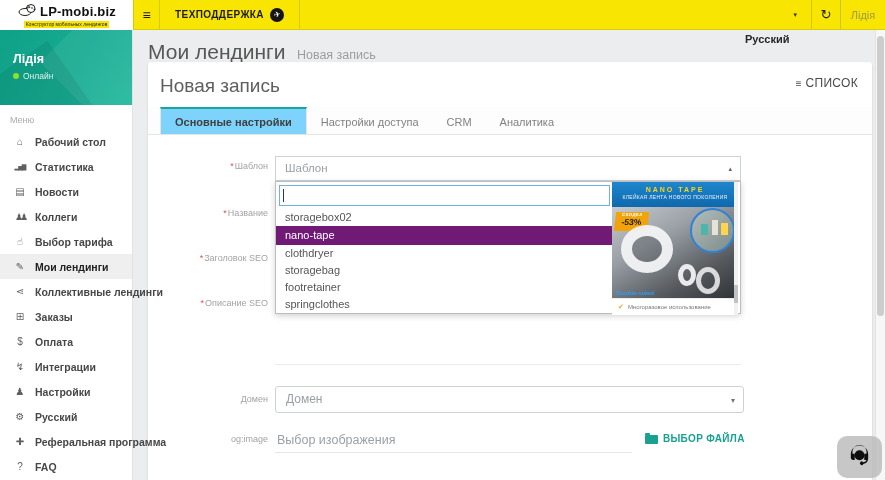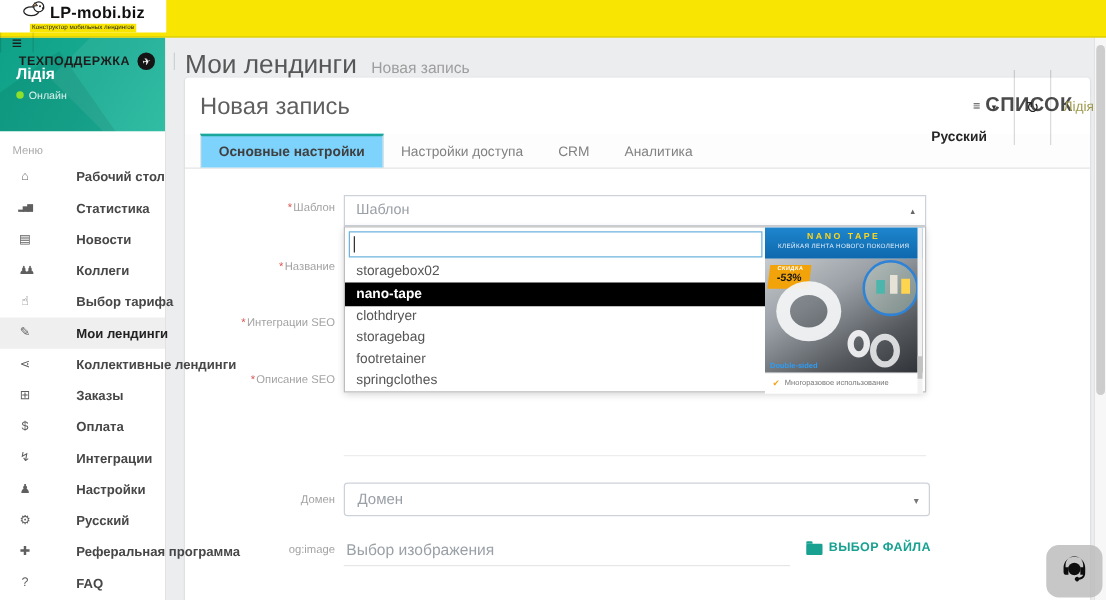--- a/index.html
+++ b/index.html
@@ -1,21 +1,21 @@
 <!DOCTYPE html>
 <html><head>
 <meta charset="utf-8">
 <style>
   * { margin:0; padding:0; box-sizing:border-box; }
   html,body { width:885px; height:480px; overflow:hidden;
     font-family:"Liberation Sans","DejaVu Sans",sans-serif; background:#ebedef; }
 
   
   .topbar { position:absolute; left:0; top:0; width:885px; height:30px;
-    background:#f8e502; border-bottom:1px solid #d9cd08; display:flex; align-items:stretch; z-index:20;flex-direction:column; }
+    background:#f8e502; border-bottom:1px solid #d9cd08; display:flex; align-items:stretch; z-index:20; }
   .logo-box { width:133px; height:30px; background:#fff; display:flex; flex-direction:column;
     align-items:center; justify-content:center; line-height:1; }
   .logo-row { display:flex; align-items:center; gap:3px; }
   .logo-title { font-size:13px; font-weight:800; color:#101010; letter-spacing:.2px; }
   .logo-sub { font-size:5px; color:#222; background:#f8e502; padding:1px 2px; margin-top:1px; }
   .hamburger { width:27px; display:flex; align-items:center; justify-content:center;
     border-left:1px solid rgba(0,0,0,.12); border-right:1px solid rgba(0,0,0,.12);
     font-size:14px; color:#1c1c1c; cursor:pointer; }
   .support { width:140px; display:flex; align-items:center; justify-content:center; gap:6px;
     border-right:1px solid rgba(0,0,0,.12); cursor:pointer; }
@@ -46,35 +46,35 @@
   .side-status { position:absolute; left:13px; top:41px; display:flex; align-items:center; gap:4px;text-align:right; }
   .status-dot { width:6px; height:6px; border-radius:50%; background:#8ee02a; }
   .status-text { font-size:8.5px; color:rgba(255,255,255,.85); }
   .menu-label { font-size:9px; color:#ababab; padding:10px 0 4px 10px; }
   .menu { list-style:none; }
   .menu-item { height:25px; display:flex; align-items:center; padding-left:12px; gap:7px; cursor:pointer; }
   .menu-item.active { background:#efefef; }
   .menu-item .mi-icon { width:16px; text-align:center; font-size:10px; color:#5f5f5f; flex:none; }
   .menu-item .mi-icon.bars { font-size:6px; letter-spacing:-1px; }
   .menu-item .mi-icon.dbl { letter-spacing:-3px; font-size:9px; }
-  .menu-item .mi-label { font-size:10.5px; font-weight:600; color:#474747; white-space:nowrap;margin-left:26px; }
+  .menu-item .mi-label { font-size:10.5px; font-weight:600; color:#474747; white-space:nowrap; }
   .menu-item.active .mi-label { color:#222; }
 
   
   .main { position:absolute; left:133px; top:30px; width:752px; height:450px; background:#ebedef; overflow:hidden; }
   .page-head { padding:10px 0 0 15px; }
   .page-title { display:inline; font-size:21px; font-weight:400; color:#575757; }
   .page-breadcrumb { display:inline; font-size:12.5px; color:#9e9e9e; margin-left:7px; }
 
   .card { position:absolute; left:15px; top:32px; width:724px; height:430px; background:#fff;
     border-radius:3px; box-shadow:0 1px 2px rgba(0,0,0,.15); }
   .card-title { position:absolute; left:12px; top:13px; font-size:19px; font-weight:400; color:#5f5f5f; }
   .list-btn { position:absolute; right:14px; top:14px; display:flex; align-items:center; gap:4px; cursor:pointer; }
   .list-btn .li-icon { font-size:10px; color:#4a4a4a; }
-  .list-btn .li-label { font-size:16px; font-weight:bold; color:#4a4a4a; letter-spacing:.3px; }
+  .list-btn .li-label { font-size:12px; font-weight:normal; color:#4a4a4a; letter-spacing:.3px; }
 
   .tabs { position:absolute; left:0; top:45px; width:724px; height:28px;
     border-bottom:1px solid #e5e5e5; display:flex; padding-left:12px; background:#fdfdfd; }
   .tab { padding:0 14px; display:flex; align-items:center; font-size:11px; color:#828282;
     cursor:pointer; border-top:2px solid transparent; }
   .tab.active { background:#7dd3fc; color:#3f3f3f; font-weight:bold; border-top:2px solid #1aa79b;
     border-left:1px solid #e5e5e5; border-right:1px solid #e5e5e5; }
 
   .form-label { position:absolute; left:0; width:120px; text-align:right; font-size:9px; color:#a3a3a3; }
   .req { color:#d9534f; margin-right:1px; }
@@ -89,21 +89,21 @@
 
   
   .dd-panel { position:absolute; left:127px; top:119px; width:466px; height:133px; background:#fff;
     border:1px solid #bdbdbd; box-shadow:0 2px 6px rgba(0,0,0,.18); z-index:6; }
   .dd-search { position:absolute; left:3px; top:3px; width:331px; height:21px;
     border:1px solid #6db3dd; background:#fff; }
   .dd-cursor { position:absolute; left:3px; top:3px; width:1px; height:13px; background:#333; }
   .dd-options { position:absolute; left:0; top:27px; width:347px; }
   .dd-opt { height:17px; line-height:17px; font-size:11px; color:#555; padding-left:9px; cursor:pointer;
     white-space:nowrap; overflow:hidden; }
-  .dd-opt.hl { background:#000000; color:#fff; height:19px; line-height:19px;font-weight:bold; }
+  .dd-opt.hl { background:#701a75; color:#fff; height:19px; line-height:19px; }
 
   
   .preview { position:absolute; left:336px; top:0; width:126px; height:133px; background:#fff; }
   .pv-head { height:25px; background:linear-gradient(180deg,#1e86cd,#0f68ad); text-align:center;
     padding-top:3px; line-height:1.35; }
   .pv-title { font-size:7px; font-weight:bold; color:#ffd61a; letter-spacing:2px; }
   .pv-sub { font-size:5px; color:#e8f2fb; letter-spacing:.3px; }
   .pv-body { position:relative; height:91px; overflow:hidden;
     background:linear-gradient(150deg,#c7cbcf 0%,#9aa0a6 35%,#55595e 72%,#2e3236 100%); }
   .pv-badge { position:absolute; left:3px; top:5px; width:33px; height:19px; background:#f2a30a;
@@ -287,21 +287,21 @@
       <div class="tab">
         <span>Аналитика</span>
         </div>
     </div>
 
     <div class="form-label" style="top:99px">
       <span class="req">*</span><span>Шаблон</span></div>
     <div class="form-label" style="top:146px">
       <span class="req">*</span><span>Название</span></div>
     <div class="form-label" style="top:191px">
-      <span class="req">*</span><span>Интеграции SEO</span></div>
+      <span class="req">*</span><span>Заголовок SEO</span></div>
     <div class="form-label" style="top:236px">
       <span class="req">*</span><span>Описание SEO</span></div>
     <div class="form-label" style="top:332px">
       <span>Домен</span></div>
     <div class="form-label" style="top:372px">
       <span>og:image</span></div>
 
     <div class="select-box sel-template">
       <div class="sel-ph">Шаблон</div>
       <div class="sel-caret">▴</div>

